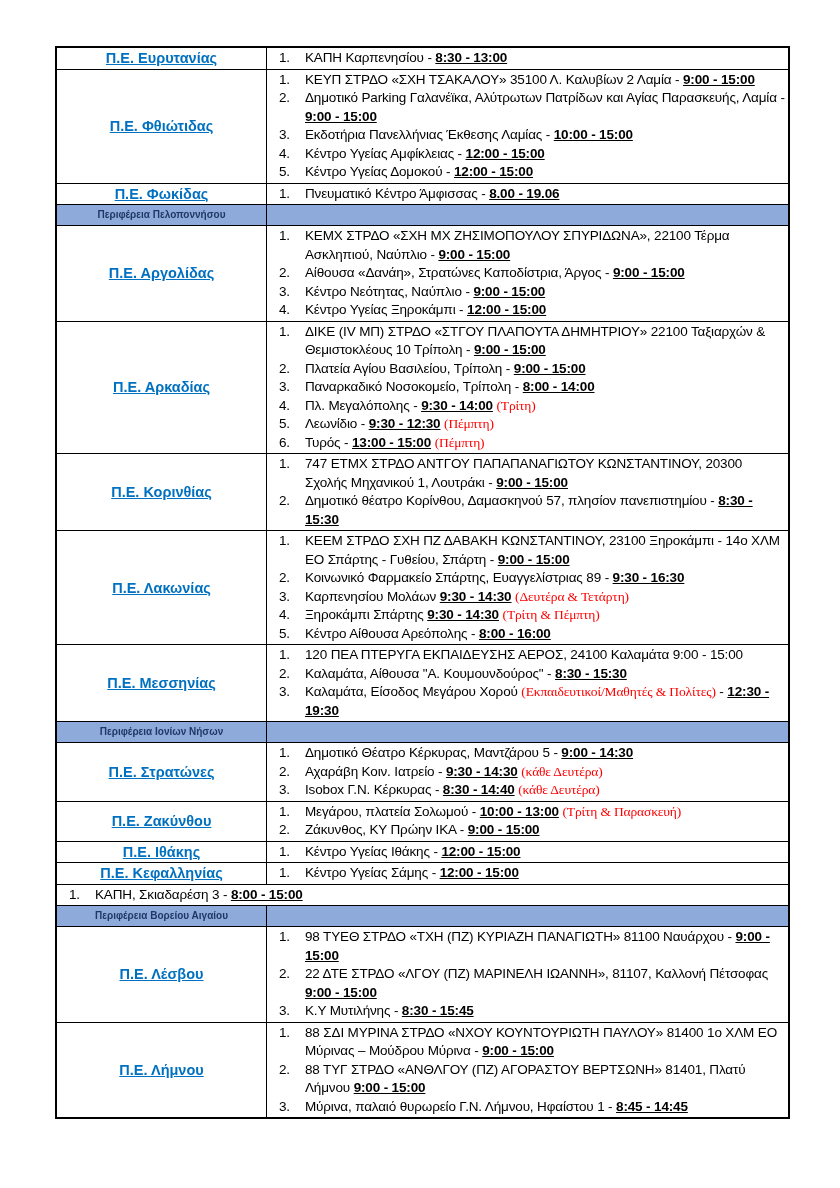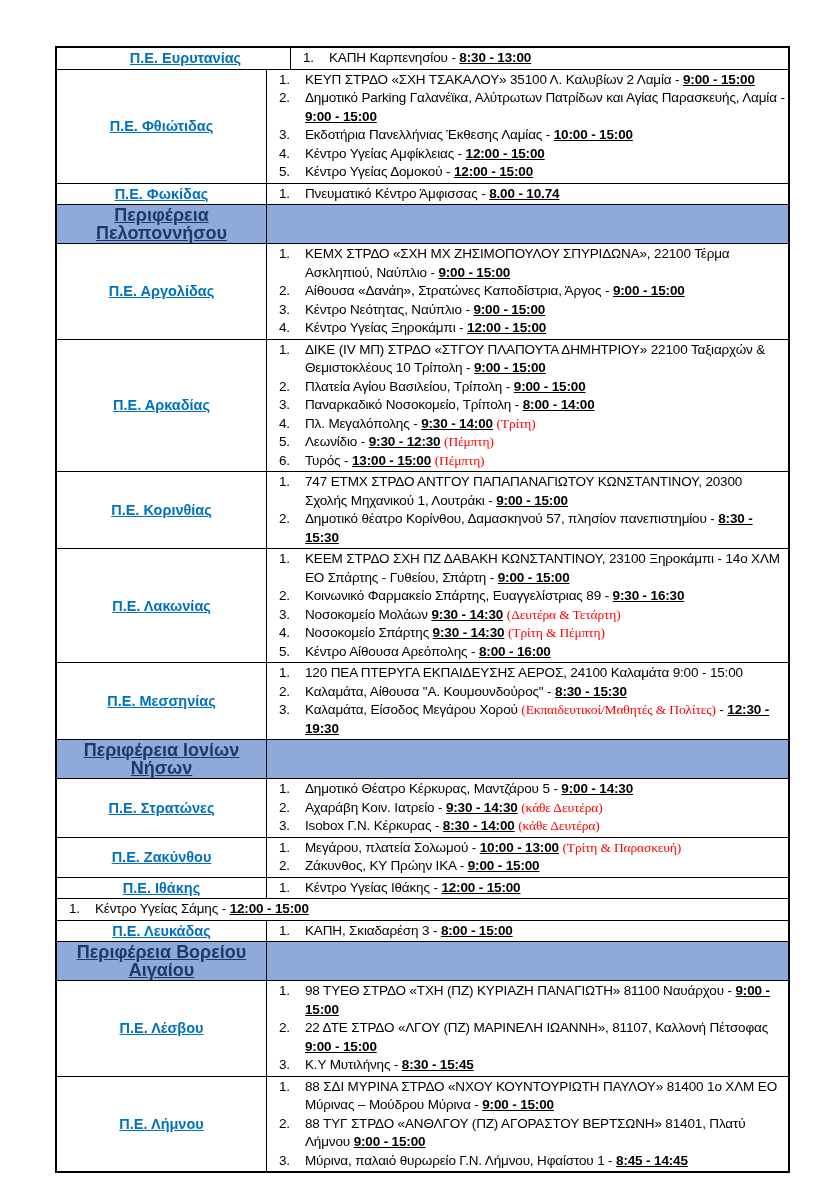--- a/index.html
+++ b/index.html
@@ -9,37 +9,36 @@
     background: #ffffff;
     font-family: "Liberation Sans", "DejaVu Sans", sans-serif;
     overflow: hidden;
   }
   #page { position: relative; width: 840px; height: 1188px; background: #ffffff; }
   #schedule-table {
     position: absolute; left: 55px; top: 46px; width: 735px;
     border: 2px solid var(--border, #000);
   }
   .row { display: flex; align-items: stretch; border-top: 1.5px solid var(--border, #000); }
-  .row:first-child { border-top: none; padding-left: 24px; }
+  .row:first-child { border-top: none; }
   .cell-label {
     width: 210px; flex: none;
     border-right: 1.5px solid var(--border, #000);
     display: flex; align-items: center; justify-content: center;
     padding: 1px 3px; text-align: center;
   }
   .region-label {
     color: var(--region, #0070C0);
     font-weight: bold; font-size: 14.5px; line-height: 18px;
     text-decoration: underline;
   }
   .row.section { background: var(--sectionBg, #8EAADB); min-height: 21px; }
   .section-title {
     color: var(--sectionText, #1F3864);
-    font-weight: bold; font-size: 18px; line-height: 18px;
-    text-decoration: underline;
+    font-weight: bold; font-size: 10px; line-height: 18px;
   }
   .cell-items { flex: 1; padding: 1px 2px 1px 0; }
   .item {
     display: flex; align-items: flex-start;
     font-size: 13.5px; line-height: 18.5px;
     letter-spacing: -0.15px;
     color: var(--body, #000);
   }
   .num { flex: none; width: 38px; padding-left: 12px; }
   .itext { flex: 1; }
@@ -89,21 +88,21 @@
           </div>
         </div>
       </div>
       <div class="row">
         <div class="cell-label">
           <span class="region-label">Π.Ε. Φωκίδας</span>
         </div>
         <div class="cell-items">
           <div class="item">
             <span class="num">1.</span>
-            <span class="itext"><span class="plain">Πνευματικό Κέντρο Άμφισσας - </span><span class="time">8.00 - 10.74</span></span>
+            <span class="itext"><span class="plain">Πνευματικό Κέντρο Άμφισσας - </span><span class="time">8.00 - 19.06</span></span>
           </div>
         </div>
       </div>
       <div class="row section">
         <div class="cell-label">
           <span class="section-title">Περιφέρεια Πελοποννήσου</span>
         </div>
         <div class="cell-items"></div>
       </div>
       <div class="row">
@@ -183,25 +182,25 @@
           <div class="item">
             <span class="num">1.</span>
             <span class="itext"><span class="plain">ΚΕΕΜ ΣΤΡΔΟ ΣΧΗ ΠΖ ΔΑΒΑΚΗ ΚΩΝΣΤΑΝΤΙΝΟΥ, 23100 Ξηροκάμπι - 14ο ΧΛΜ ΕΟ Σπάρτης - Γυθείου, Σπάρτη - </span><span class="time">9:00 - 15:00</span></span>
           </div>
           <div class="item">
             <span class="num">2.</span>
             <span class="itext"><span class="plain">Κοινωνικό Φαρμακείο Σπάρτης, Ευαγγελίστριας 89 - </span><span class="time">9:30 - 16:30</span></span>
           </div>
           <div class="item">
             <span class="num">3.</span>
-            <span class="itext"><span class="plain">Νοσοκομείο Μολάων </span><span class="time">9:30 - 14:30</span><span class="plain"> </span><span class="note">(Δευτέρα &amp; Τετάρτη)</span></span>
+            <span class="itext"><span class="plain">Καρπενησίου Μολάων </span><span class="time">9:30 - 14:30</span><span class="plain"> </span><span class="note">(Δευτέρα &amp; Τετάρτη)</span></span>
           </div>
           <div class="item">
             <span class="num">4.</span>
-            <span class="itext"><span class="plain">Νοσοκομείο Σπάρτης </span><span class="time">9:30 - 14:30</span><span class="plain"> </span><span class="note">(Τρίτη &amp; Πέμπτη)</span></span>
+            <span class="itext"><span class="plain">Ξηροκάμπι Σπάρτης </span><span class="time">9:30 - 14:30</span><span class="plain"> </span><span class="note">(Τρίτη &amp; Πέμπτη)</span></span>
           </div>
           <div class="item">
             <span class="num">5.</span>
             <span class="itext"><span class="plain">Κέντρο Αίθουσα Αρεόπολης - </span><span class="time">8:00 - 16:00</span></span>
           </div>
         </div>
       </div>
       <div class="row">
         <div class="cell-label">
           <span class="region-label">Π.Ε. Μεσσηνίας</span>
@@ -235,21 +234,21 @@
           <div class="item">
             <span class="num">1.</span>
             <span class="itext"><span class="plain">Δημοτικό Θέατρο Κέρκυρας, Μαντζάρου 5 - </span><span class="time">9:00 - 14:30</span></span>
           </div>
           <div class="item">
             <span class="num">2.</span>
             <span class="itext"><span class="plain">Αχαράβη Κοιν. Ιατρείο - </span><span class="time">9:30 - 14:30</span><span class="plain"> </span><span class="note">(κάθε Δευτέρα)</span></span>
           </div>
           <div class="item">
             <span class="num">3.</span>
-            <span class="itext"><span class="plain">Isobox Γ.Ν. Κέρκυρας - </span><span class="time">8:30 - 14:00</span><span class="plain"> </span><span class="note">(κάθε Δευτέρα)</span></span>
+            <span class="itext"><span class="plain">Isobox Γ.Ν. Κέρκυρας - </span><span class="time">8:30 - 14:40</span><span class="plain"> </span><span class="note">(κάθε Δευτέρα)</span></span>
           </div>
         </div>
       </div>
       <div class="row">
         <div class="cell-label">
           <span class="region-label">Π.Ε. Ζακύνθου</span>
         </div>
         <div class="cell-items">
           <div class="item">
             <span class="num">1.</span>
@@ -266,31 +265,31 @@
           <span class="region-label">Π.Ε. Ιθάκης</span>
         </div>
         <div class="cell-items">
           <div class="item">
             <span class="num">1.</span>
             <span class="itext"><span class="plain">Κέντρο Υγείας Ιθάκης - </span><span class="time">12:00 - 15:00</span></span>
           </div>
         </div>
       </div>
       <div class="row">
+        <div class="cell-label">
+          <span class="region-label">Π.Ε. Κεφαλληνίας</span>
+        </div>
         <div class="cell-items">
           <div class="item">
             <span class="num">1.</span>
             <span class="itext"><span class="plain">Κέντρο Υγείας Σάμης - </span><span class="time">12:00 - 15:00</span></span>
           </div>
         </div>
       </div>
       <div class="row">
-        <div class="cell-label">
-          <span class="region-label">Π.Ε. Λευκάδας</span>
-        </div>
         <div class="cell-items">
           <div class="item">
             <span class="num">1.</span>
             <span class="itext"><span class="plain">ΚΑΠΗ, Σκιαδαρέση 3 - </span><span class="time">8:00 - 15:00</span></span>
           </div>
         </div>
       </div>
       <div class="row section">
         <div class="cell-label">
           <span class="section-title">Περιφέρεια Βορείου Αιγαίου</span>

